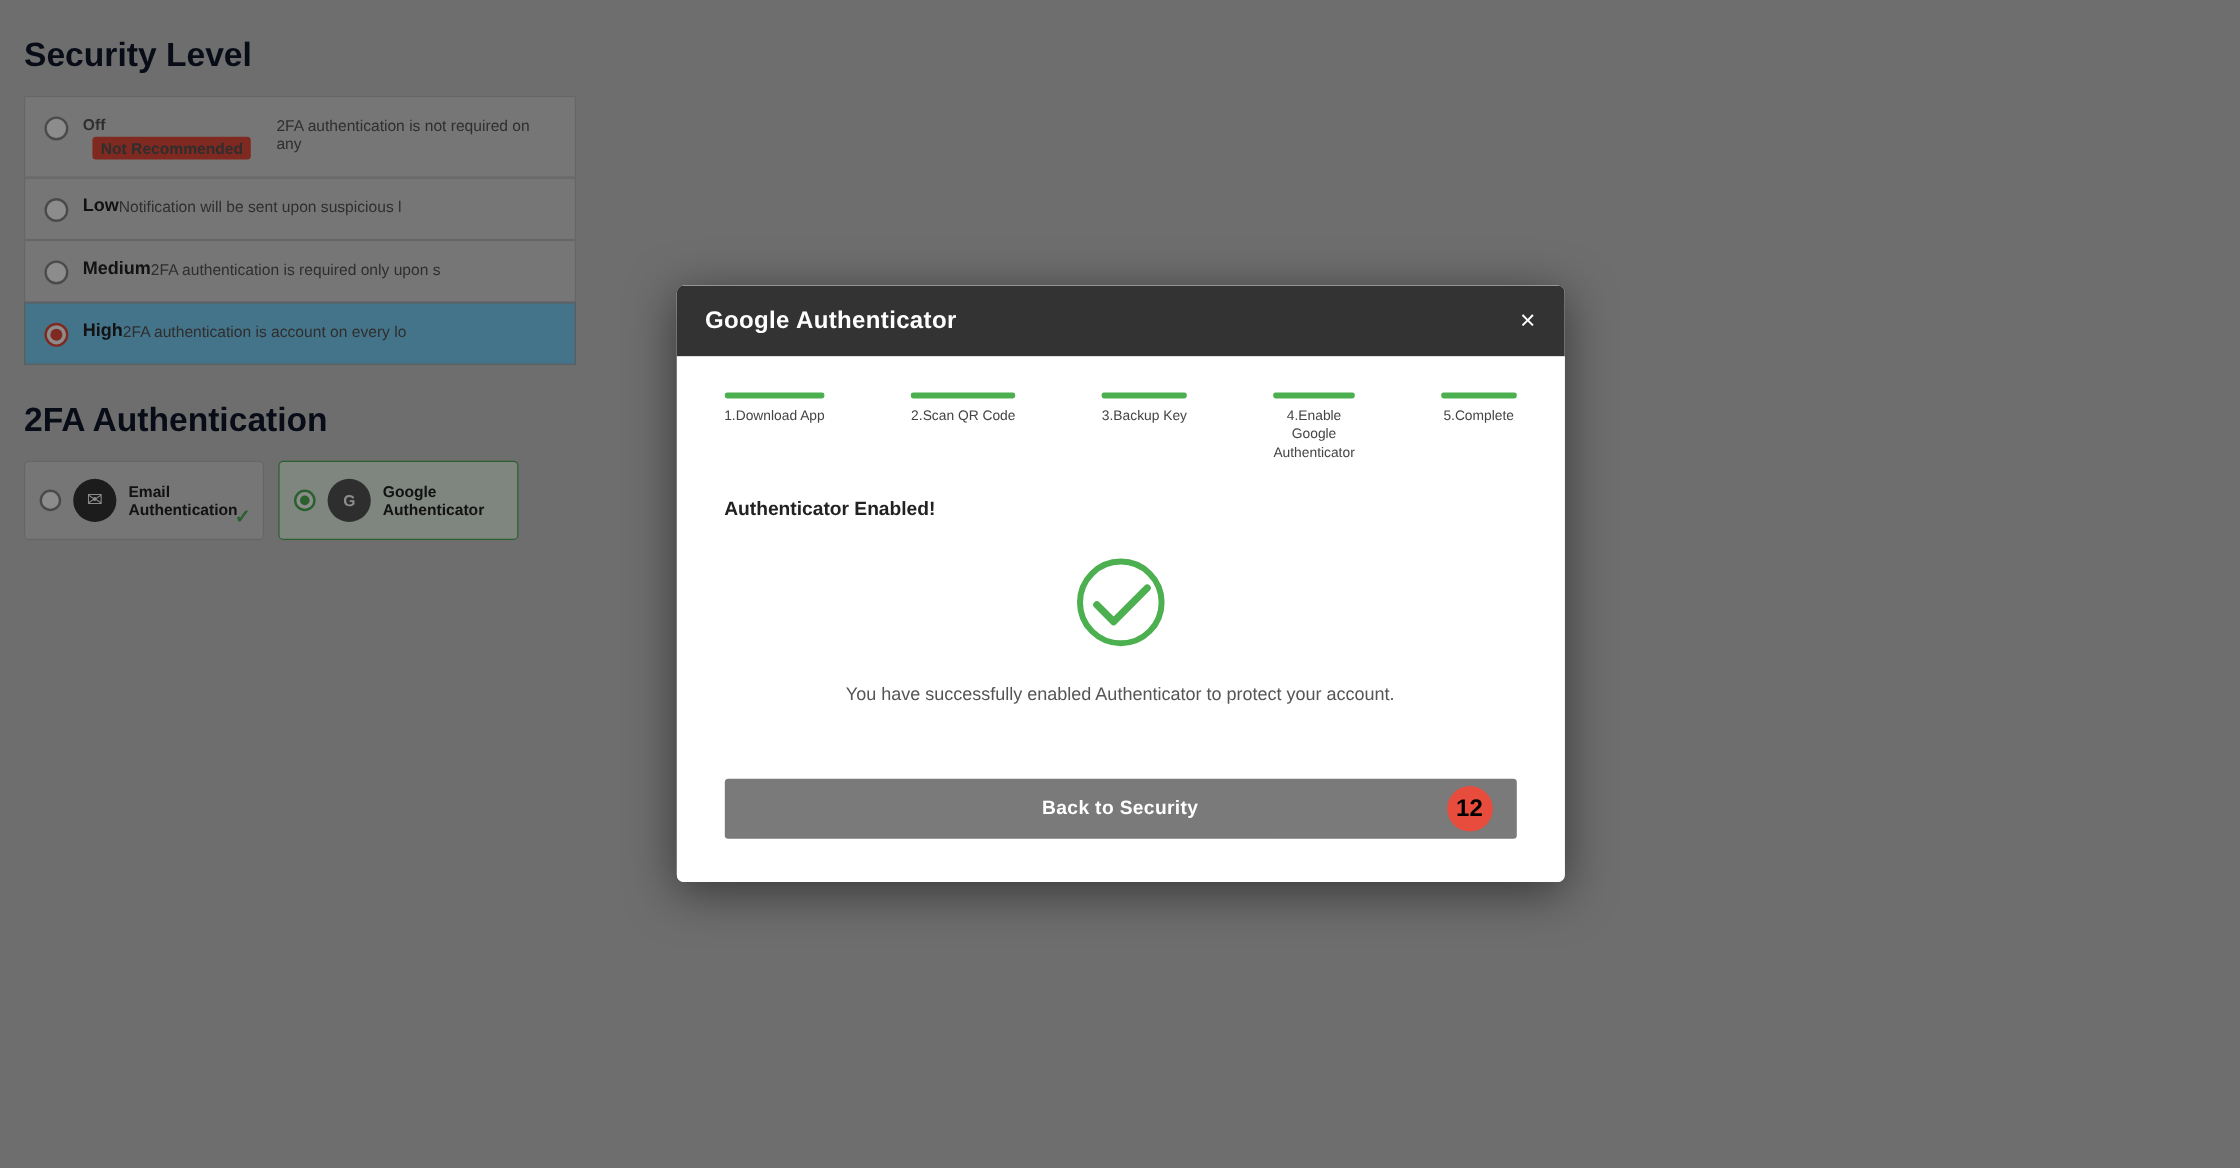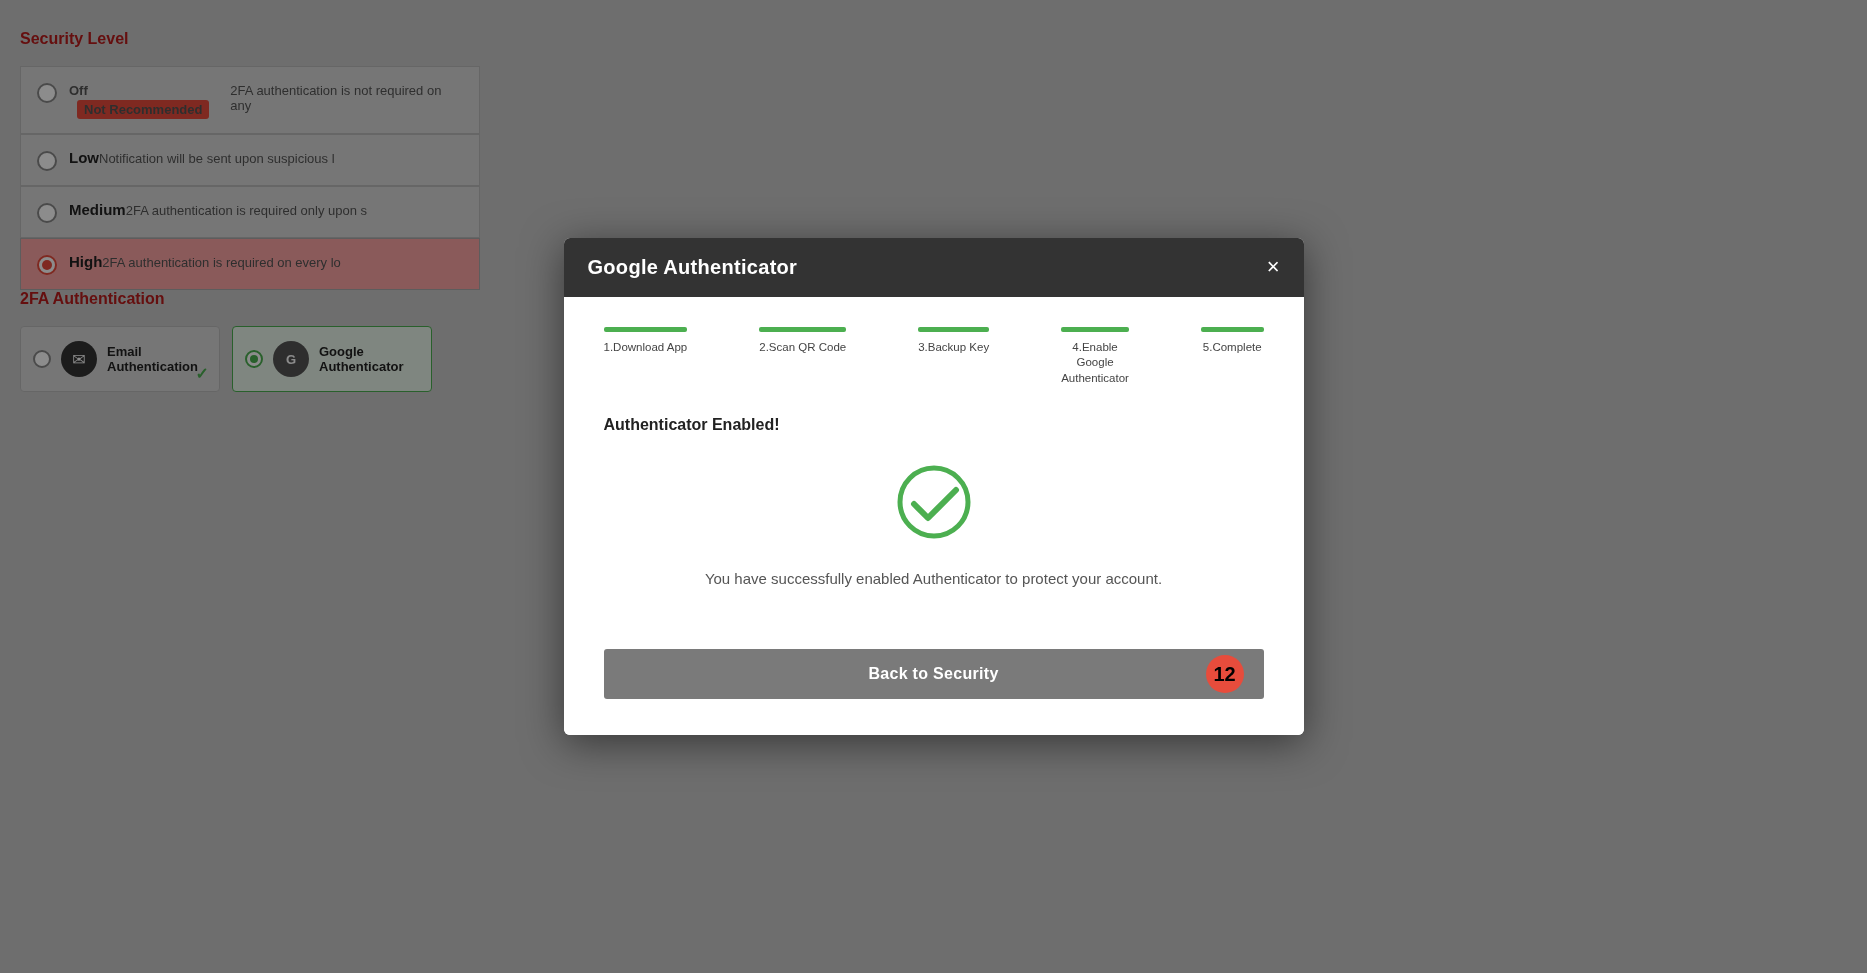--- a/index.html
+++ b/index.html
@@ -15,44 +15,44 @@
     
     .bg-content {
       position: absolute;
       top: 0; left: 0;
       width: 100%; height: 100%;
       background: #c8c8c8;
       padding: 30px 20px;
     }
 
     .section-title {
-      font-size: 16px;
-      font-weight: bold;
-      color: #b91c1c;
+      font-size: 28px;
+      font-weight: bold;
+      color: #0f172a;
       margin-bottom: 18px;
     }
 
     .radio-group {
       display: flex;
       flex-direction: column;
       gap: 0;
       width: 460px;
     }
 
     .radio-option {
       background: #d8d8d8;
       padding: 14px 16px;
       display: flex;
       align-items: flex-start;
       gap: 12px;
       border: 1px solid #bbb;
     }
 
     .radio-option.selected {
-      background: #fca5a5;
+      background: #7dd3fc;
       border: 1.5px solid #aaa;
     }
 
     .radio-circle {
       width: 20px;
       height: 20px;
       border-radius: 50%;
       border: 2px solid #888;
       margin-top: 2px;
       flex-shrink: 0;
@@ -96,20 +96,21 @@
       color: white;
       font-size: 11px;
       font-weight: bold;
       padding: 2px 7px;
       border-radius: 3px;
       margin-left: 8px;
       vertical-align: middle;
     }
 
     .section-2fa {
+      margin-top: 30px;
     }
 
     .twofa-options {
       display: flex;
       gap: 12px;
       margin-top: 14px;
       flex-wrap: wrap;
     }
 
     .twofa-card {
@@ -374,21 +375,21 @@
       <div class="radio-label">
         <strong>Medium</strong>
         <span>2FA authentication is required only upon s</span>
       </div>
     </div>
 
     <div class="radio-option selected">
       <div class="radio-circle active"></div>
       <div class="radio-label">
         <strong>High</strong>
-        <span>2FA authentication is required on every lo</span>
+        <span>2FA authentication is account on every lo</span>
       </div>
     </div>
   </div>
 
   <div class="section-2fa">
     <div class="section-title">2FA Authentication</div>
     <div class="twofa-options">
 
       <div class="twofa-card">
         <div class="twofa-radio"></div>

